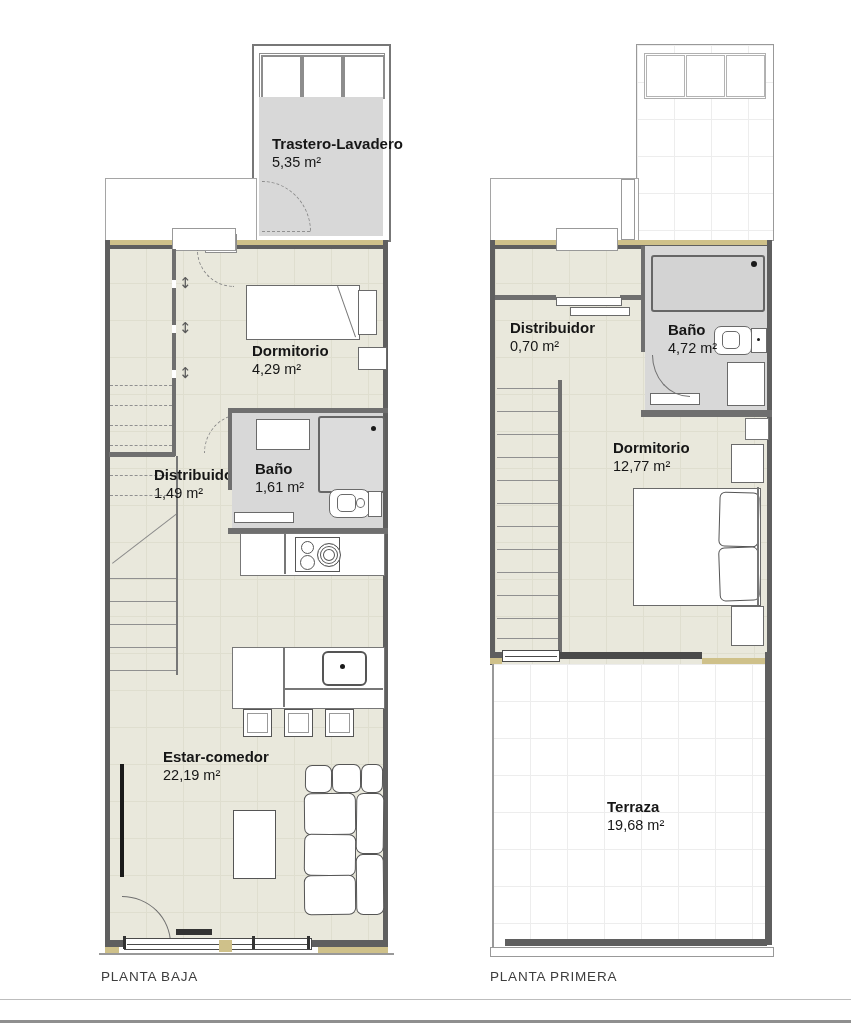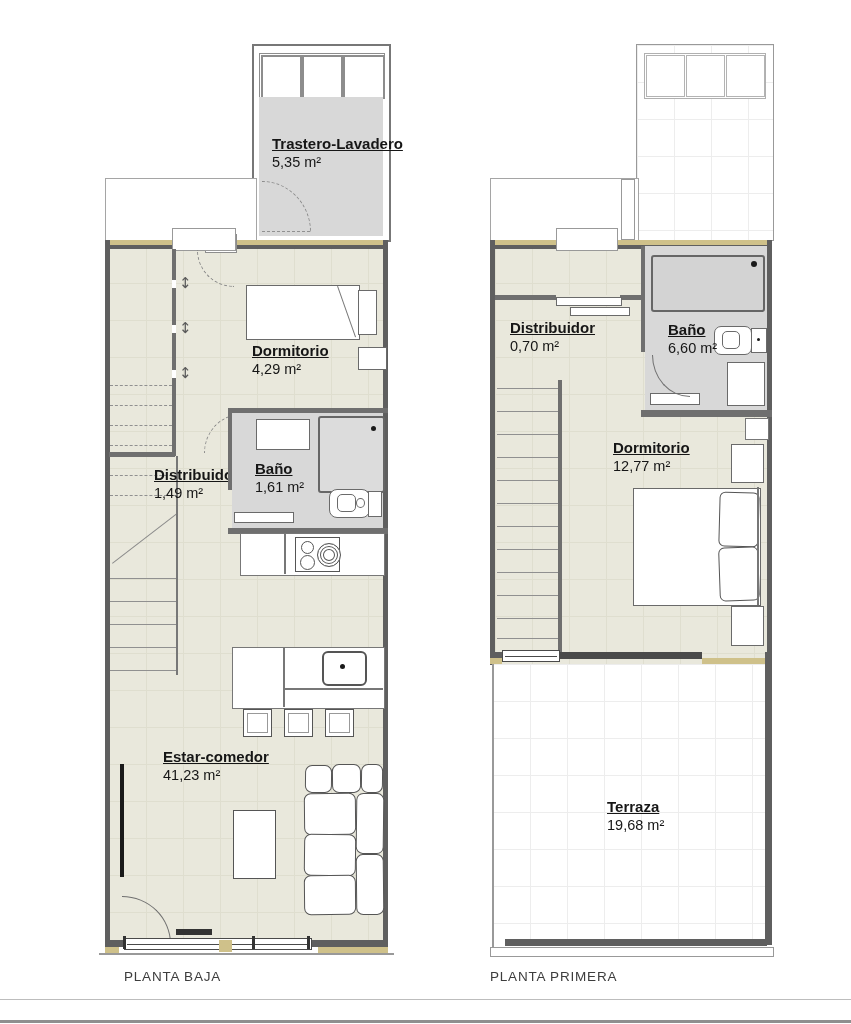--- a/index.html
+++ b/index.html
@@ -37,21 +37,21 @@
   .stool{position:absolute;width:27px;height:26px;background:#fff;border:1.5px solid #555;
          box-shadow:inset 0 0 0 3px #fff, inset 0 0 0 4px #999;}
   .burner{position:absolute;border:1.5px solid #555;border-radius:50%;background:#fff;}
   .burner.ring{box-shadow:inset 0 0 0 2px #fff, inset 0 0 0 3px #555, inset 0 0 0 5px #fff, inset 0 0 0 6px #555;}
   .cushion{position:absolute;background:#fff;border:1.3px solid #555;border-radius:7px;}
   .cushion:nth-child(odd){transform:rotate(.7deg);}
   .cushion:nth-child(even){transform:rotate(-.6deg);}
   .pillow{position:absolute;background:#fff;border:1.3px solid #555;border-radius:6px;}
   .dot{position:absolute;background:#1a1a1a;border-radius:50%;}
   .room-label{position:absolute;color:var(--ink);font-size:15px;line-height:1.28;white-space:nowrap;}
-  .room-label .nm{font-weight:bold;display:block;text-decoration:underline;}
+  .room-label .nm{font-weight:bold;display:block;}
   .room-label .area{font-weight:normal;display:block;font-size:14.5px;}
   .plan-title{position:absolute;color:#3d3d3d;font-size:13.5px;letter-spacing:.8px;}
   .updown{position:absolute;color:#5a5a5a;font-size:15px;line-height:1;
           font-family:"DejaVu Sans",sans-serif;}
   .jamb{position:absolute;background:#333;}
 </style>
 </head>
 <body>
 
 <div class="scene">
@@ -149,21 +149,21 @@
     <div class="abs" style="left:283px;top:688px;width:100px;height:1.5px;background:#777"></div>
     <div class="abs" style="left:283px;top:647px;width:1.5px;height:60px;background:#777"></div>
     <div class="abs" style="left:322px;top:651px;width:41px;height:31px;background:#fff;border:2px solid #555;border-radius:6px"></div>
     <div class="dot" style="left:340px;top:664px;width:5px;height:5px"></div>
     <div class="stool" style="left:243px;top:709px"></div>
     <div class="stool" style="left:284px;top:709px"></div>
     <div class="stool" style="left:325px;top:709px"></div>
 
     <div class="room-label" style="left:163px;top:747px">
       <span class="nm">Estar-comedor</span>
-      <span class="area">41,23 m²</span>
+      <span class="area">22,19 m²</span>
     </div>
     <div class="abs" style="left:120px;top:764px;width:4px;height:113px;background:#1a1a1a"></div>
     <div class="fixture" style="left:233px;top:810px;width:41px;height:67px;border-color:#555"></div>
     <div>
       <div class="cushion" style="left:305px;top:765px;width:25px;height:26px"></div>
       <div class="cushion" style="left:332px;top:764px;width:27px;height:27px"></div>
       <div class="cushion" style="left:361px;top:764px;width:20px;height:27px"></div>
       <div class="cushion" style="left:304px;top:793px;width:50px;height:40px"></div>
       <div class="cushion" style="left:304px;top:834px;width:50px;height:40px"></div>
       <div class="cushion" style="left:304px;top:875px;width:50px;height:38px"></div>
@@ -178,21 +178,21 @@
         <div class="glass"></div>
       </div>
     <div class="jamb" style="left:123px;top:936px;width:3px;height:13px"></div>
     <div class="jamb" style="left:252px;top:936px;width:3px;height:13px"></div>
     <div class="jamb" style="left:307px;top:936px;width:3px;height:13px"></div>
     <div class="tan" style="left:105px;top:947px;width:14px;height:6px"></div>
     <div class="tan" style="left:318px;top:947px;width:70px;height:6px"></div>
     <div class="tan" style="left:219px;top:940px;width:13px;height:12px"></div>
     <div class="abs" style="left:99px;top:953px;width:295px;height:1.5px;background:#999"></div>
 
-    <div class="plan-title" style="left:124px;top:969px">PLANTA BAJA</div>
+    <div class="plan-title" style="left:101px;top:969px">PLANTA BAJA</div>
   </section>
 
   <section>
 
     <div class="grid-white" style="left:636px;top:44px;width:136px;height:195px;border:1.5px solid #999"></div>
     <div class="frame" style="left:644px;top:53px;width:120px;height:44px;border-color:#b0b0b0"></div>
     <div class="pane lt" style="left:646px;top:55px;width:37px;height:40px"></div>
     <div class="pane lt" style="left:686px;top:55px;width:37px;height:40px"></div>
     <div class="pane lt" style="left:726px;top:55px;width:37px;height:40px"></div>
 
@@ -222,21 +222,21 @@
     <div class="dot" style="left:751px;top:261px;width:6px;height:6px"></div>
     <div class="fixture" style="left:714px;top:326px;width:36px;height:27px;border-radius:7px"></div>
     <div class="fixture" style="left:722px;top:331px;width:16px;height:16px;border-radius:5px;border-width:1.2px"></div>
     <div class="fixture" style="left:751px;top:328px;width:14px;height:23px"></div>
     <div class="dot" style="left:757px;top:338px;width:3px;height:3px"></div>
     <div class="fixture" style="left:727px;top:362px;width:36px;height:42px"></div>
     <div class="fixture" style="left:650px;top:393px;width:48px;height:10px;border-width:1.2px"></div>
     <div class="arc bl solid" style="left:652px;top:355px;width:37px;height:41px"></div>
     <div class="room-label" style="left:668px;top:320px">
       <span class="nm">Baño</span>
-      <span class="area">6,60 m²</span>
+      <span class="area">4,72 m²</span>
     </div>
     <div class="frame" style="left:745px;top:418px;width:22px;height:20px;border-color:#777"></div>
 
     <div class="tread" style="left:497px;top:388px;width:61px"></div>
     <div class="tread" style="left:497px;top:411px;width:61px"></div>
     <div class="tread" style="left:497px;top:434px;width:61px"></div>
     <div class="tread" style="left:497px;top:457px;width:61px"></div>
     <div class="tread" style="left:497px;top:480px;width:61px"></div>
     <div class="tread" style="left:497px;top:503px;width:61px"></div>
     <div class="tread" style="left:497px;top:526px;width:61px"></div>

